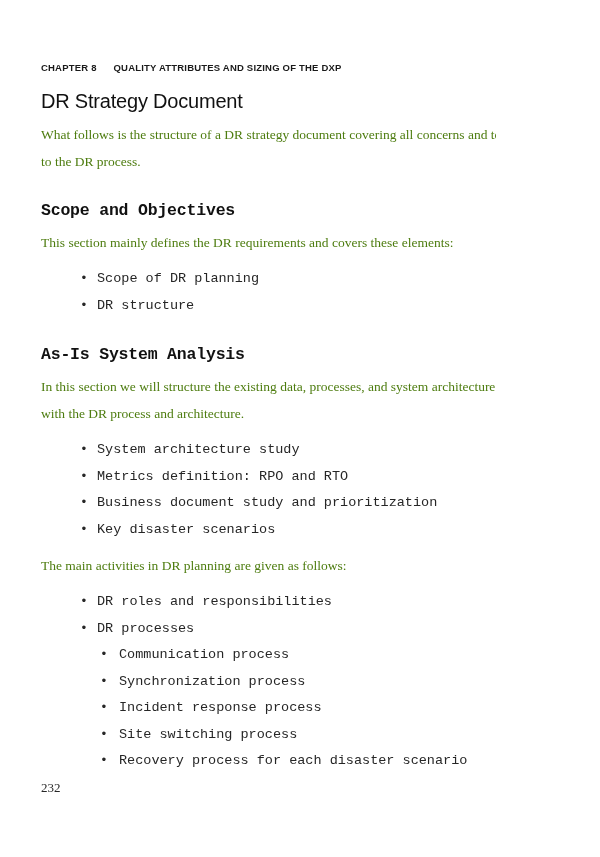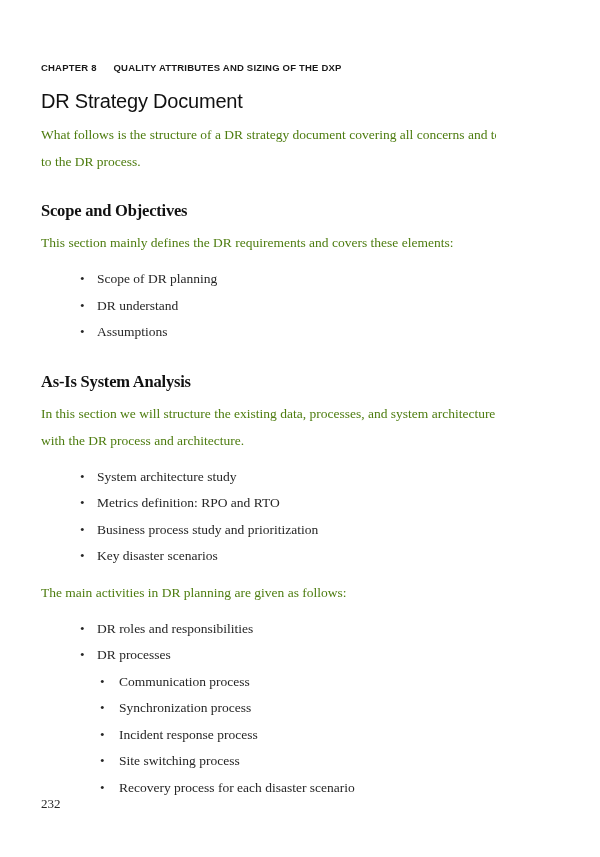--- a/index.html
+++ b/index.html
@@ -41,39 +41,40 @@
     margin: 17px 0 0 0;
     line-height: 1.1;
   }
   p.body-text {
     font-size: 13.5px;
     line-height: 27px;
     margin: 9px 0 0 0;
     color: #4d7c0f;
   }
   h2.section-heading {
-    font-family: Liberation Serif, serif;
+    font-family: Liberation Mono, monospace;
     font-weight: bold;
     font-size: 16.5px;
     letter-spacing: -0.2px;
     color: #111111;
     margin: 27px 0 0 0;
     line-height: 1.1;
   }
   ul.bullets {
     list-style: none;
     margin: 10px 0 0 0;
     padding: 0;
     font-size: 13.5px;
   }
   ul.bullets li {
     position: relative;
     padding-left: 56px;
     line-height: 26.5px;
     color: #262626;
+    font-family: Liberation Mono, monospace;
   }
   ul.bullets li::before {
     content: "\2022";
     position: absolute;
     left: 39px;
     top: 0;
     font-size: 13px;
     color: #262626;
   }
   ul.bullets ul.sub-bullets {
@@ -88,21 +89,21 @@
   ul.bullets ul.sub-bullets li::before {
     content: "\2022";
     position: absolute;
     left: 3px;
     top: 0;
     font-size: 13px;
   }
   .page-number {
     position: absolute;
     left: 41px;
-    top: 796px;
+    top: 780px;
     font-size: 13px;
     color: #262626;
   }
 </style>
 </head>
 <body>
 
 <div class="page">
   <div class="content">
 
@@ -112,30 +113,29 @@
     </div>
 
     <h1 class="doc-title">DR Strategy Document</h1>
 
     <p class="body-text">What follows is the structure of a DR strategy document covering all concerns and topics related to the DR process.</p>
 
     <h2 class="section-heading">Scope and Objectives</h2>
     <p class="body-text">This section mainly defines the DR requirements and covers these elements:</p>
     <ul class="bullets">
       <li>Scope of DR planning</li>
-      <li>DR understand</li>
-      <li>Assumptions</li>
+      <li>DR structure</li>
     </ul>
 
     <h2 class="section-heading">As-Is System Analysis</h2>
     <p class="body-text">In this section we will structure the existing data, processes, and system architecture to come up with the DR process and architecture.</p>
     <ul class="bullets">
       <li>System architecture study</li>
       <li>Metrics definition: RPO and RTO</li>
-      <li>Business process study and prioritization</li>
+      <li>Business document study and prioritization</li>
       <li>Key disaster scenarios</li>
     </ul>
 
     <p class="body-text">The main activities in DR planning are given as follows:</p>
     <ul class="bullets">
       <li>DR roles and responsibilities</li>
       <li>
         <span>DR processes</span>
         <ul class="sub-bullets">
           <li>Communication process</li>

